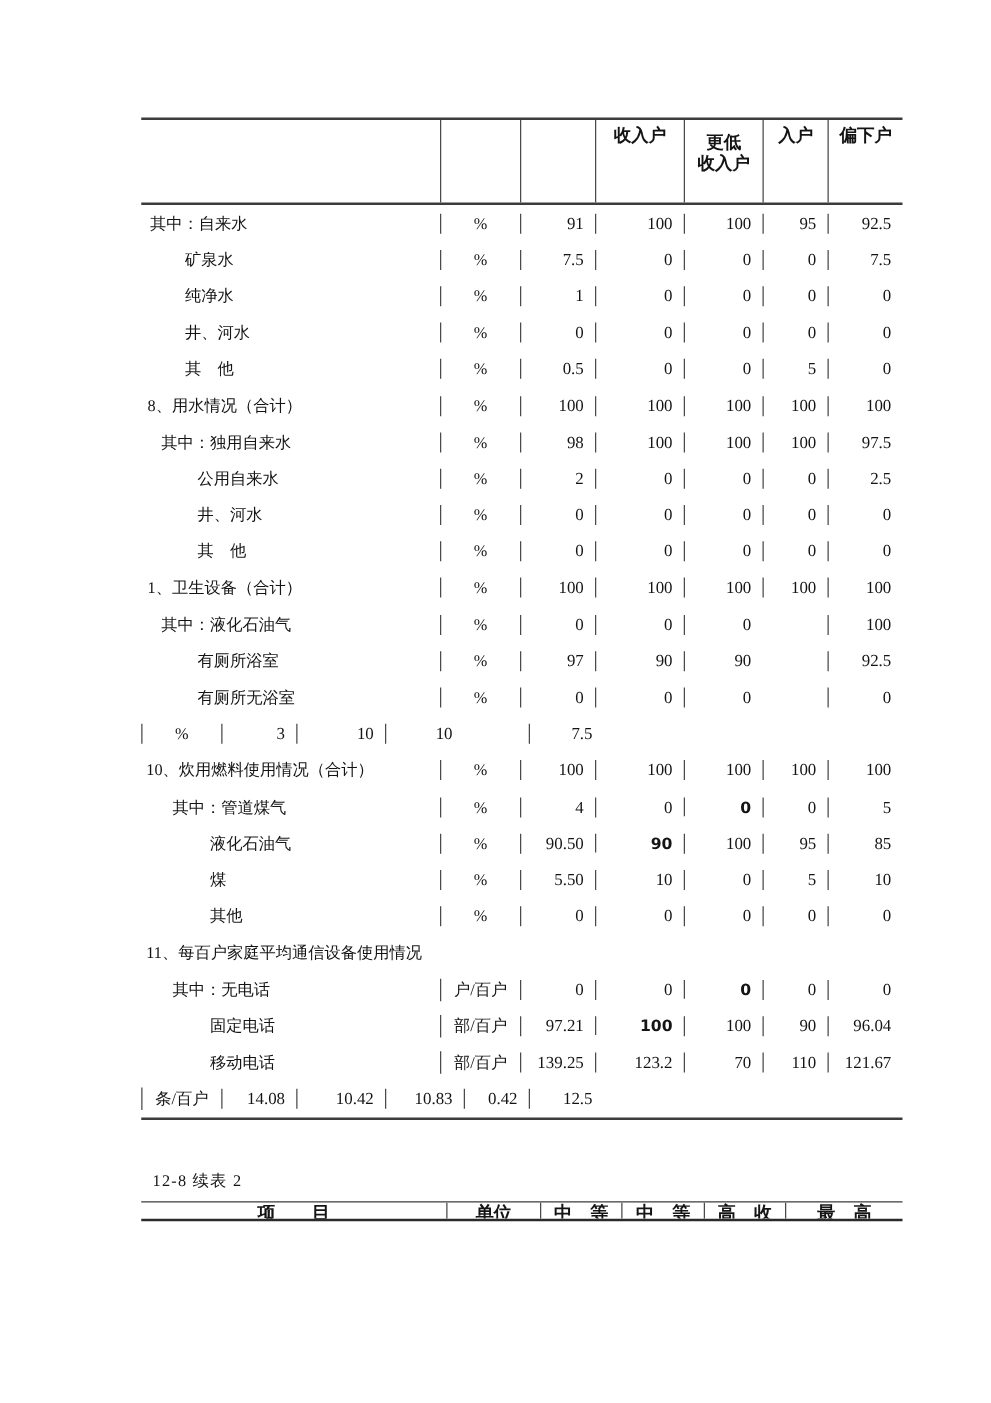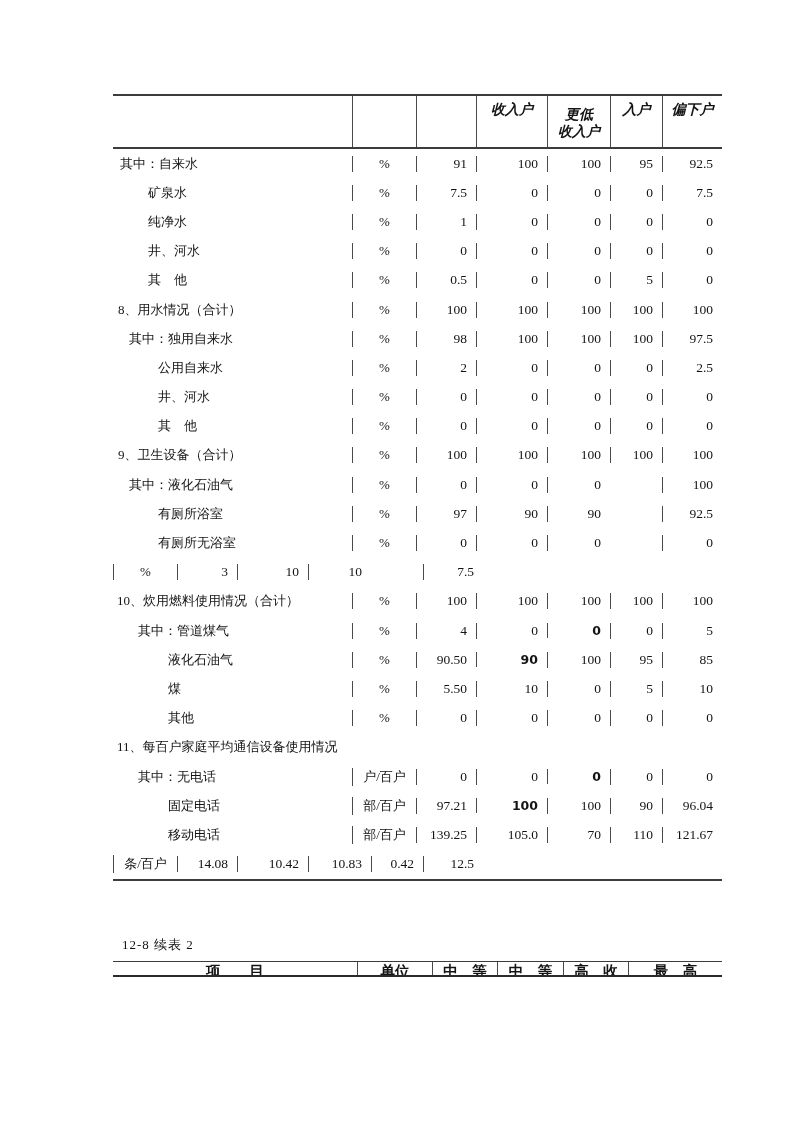--- a/index.html
+++ b/index.html
@@ -12,21 +12,21 @@
     color:#141414;
     overflow:hidden;
   }
   
   .table1{
     position:absolute;left:113px;top:94px;width:609px;
     border-top:2px solid #3c3c3c;
     border-bottom:2px solid #3c3c3c;
     box-sizing:border-box;
   }
-  .t1-header{display:flex;height:53px;border-bottom:2px solid #3c3c3c;box-sizing:border-box;font-style:italic;}
+  .t1-header{display:flex;height:68px;border-bottom:2px solid #3c3c3c;box-sizing:border-box;}
   .t1-row{display:flex;height:29.2px;align-items:center;box-sizing:border-box;}
   .cell{box-sizing:border-box;overflow:hidden;white-space:nowrap;}
   .c0{flex:0 0 239px;}
   .c1{flex:0 0 64px;border-left:1px solid #4a4a4a;}
   .c2{flex:0 0 60px;border-left:1px solid #4a4a4a;}
   .c3{flex:0 0 71px;border-left:1px solid #4a4a4a;}
   .c4{flex:0 0 63px;border-left:1px solid #4a4a4a;}
   .c5{flex:0 0 52px;border-left:1px solid #4a4a4a;}
   .c6{flex:0 0 60px;border-left:1px solid #4a4a4a;}
   .t1-header .cell{
@@ -169,21 +169,21 @@
         <div class="t1-row">
           <div class="cell c0 label" style="padding-left: 45px;">其　他</div>
           <div class="cell c1 unit">%</div>
           <div class="cell c2 val">0</div>
           <div class="cell c3 val">0</div>
           <div class="cell c4 val">0</div>
           <div class="cell c5 val">0</div>
           <div class="cell c6 val">0</div>
         </div>
         <div class="t1-row">
-          <div class="cell c0 label" style="padding-left: 5px;">9、卫生设备（合计）</div>
+          <div class="cell c0 label" style="padding-left: 5px;">1、卫生设备（合计）</div>
           <div class="cell c1 unit">%</div>
           <div class="cell c2 val">100</div>
           <div class="cell c3 val">100</div>
           <div class="cell c4 val">100</div>
           <div class="cell c5 val">100</div>
           <div class="cell c6 val">100</div>
         </div>
         <div class="t1-row">
           <div class="cell c0 label" style="padding-left: 16px;">其中：液化石油气</div>
           <div class="cell c1 unit">%</div>
@@ -288,21 +288,21 @@
           <div class="cell c2 val">97.21</div>
           <div class="cell c3 val sans">100</div>
           <div class="cell c4 val">100</div>
           <div class="cell c5 val">90</div>
           <div class="cell c6 val">96.04</div>
         </div>
         <div class="t1-row">
           <div class="cell c0 label" style="padding-left: 55px;">移动电话</div>
           <div class="cell c1 unit">部/百户</div>
           <div class="cell c2 val">139.25</div>
-          <div class="cell c3 val">105.0</div>
+          <div class="cell c3 val">123.2</div>
           <div class="cell c4 val">70</div>
           <div class="cell c5 val">110</div>
           <div class="cell c6 val">121.67</div>
         </div>
         <div class="t1-row">
           <div class="cell c1 unit">条/百户</div>
           <div class="cell c2 val">14.08</div>
           <div class="cell c3 val">10.42</div>
           <div class="cell c4 val">10.83</div>
           <div class="cell c5 val">0.42</div>

